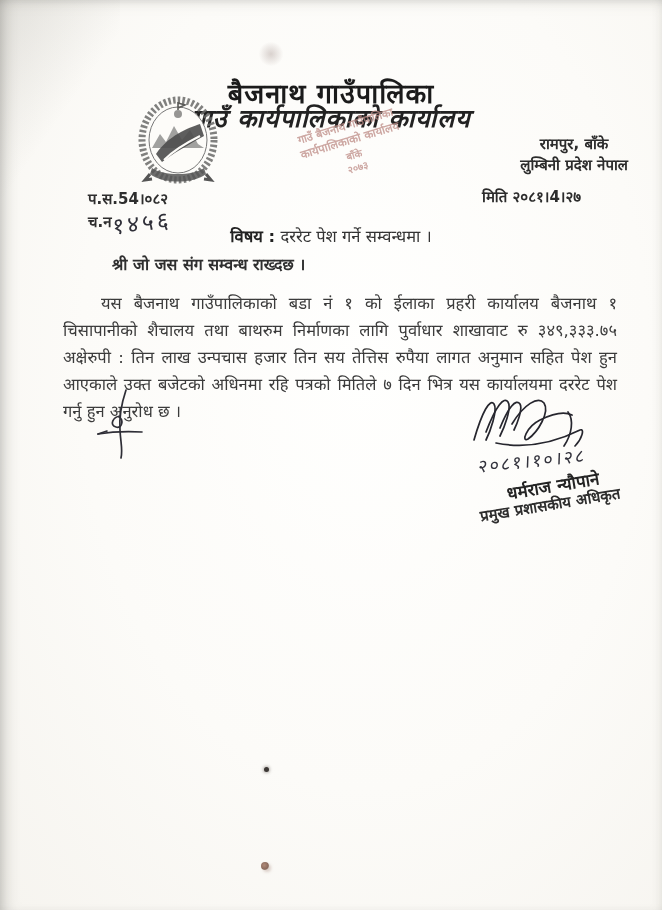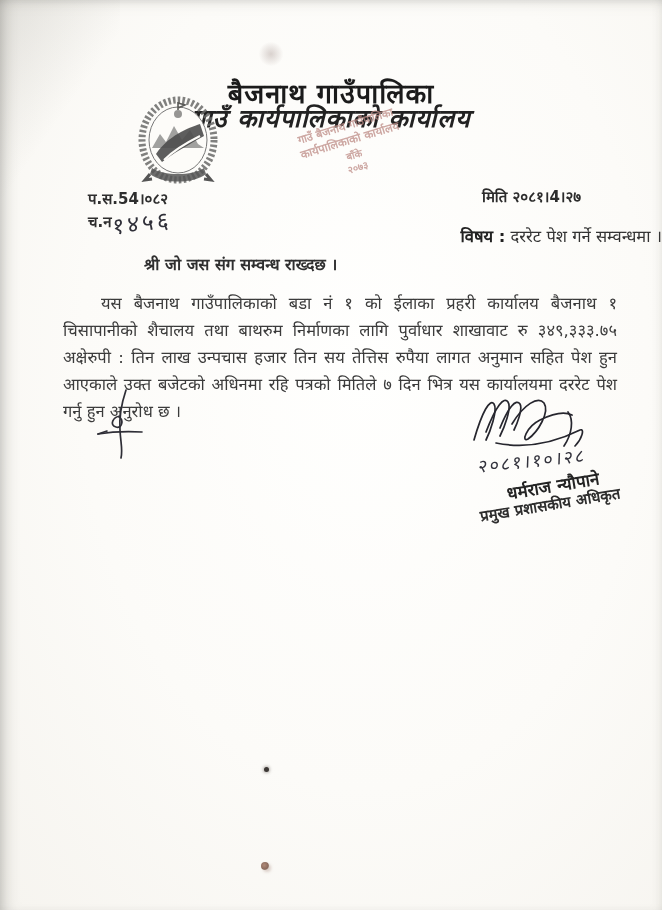--- a/index.html
+++ b/index.html
@@ -34,23 +34,23 @@
   .stamp .s3{font-size:10px;}
   .addr{right:34px;top:134px;text-align:center;font-size:15px;font-weight:600;color:#2c2c2c;line-height:1.4;}
   .refline{left:88px;top:188px;font-size:15px;font-weight:600;color:#2e2e2e;}
   .dispatch{left:88px;top:206px;font-size:15px;font-weight:600;color:#2e2e2e;}
   .dispatch .hand{
     display:inline-block;font-size:23px;font-weight:400;color:#2f2f38;
     transform:rotate(-7deg) skewX(-6deg);letter-spacing:3px;vertical-align:-4px;
   }
   .dateline{left:482px;top:186px;font-size:15px;font-weight:600;color:#2c2c2c;}
   
-  .subject{left:0;right:0;top:224px;text-align:right;font-size:16.5px;color:#333;}
+  .subject{left:0;right:0;top:224px;text-align:center;font-size:16.5px;color:#333;}
   .subject b{font-weight:700;color:#222;}
-  .salutation{left:112px;top:253px;font-size:16px;font-weight:600;color:#2f2f2f;margin-left:32px;}
+  .salutation{left:112px;top:253px;font-size:16px;font-weight:600;color:#2f2f2f;}
   .bodytext{
     left:63px;top:290px;width:554px;
     font-size:16.5px;line-height:1.64;text-align:justify;color:#3b3b3b;
   }
   .bodytext p{margin:0;text-indent:38px;}
   
   .initial-mark{left:92px;top:386px;width:56px;height:74px;}
   .sig{left:468px;top:390px;width:134px;height:64px;}
   .sig-date{
     left:478px;top:447px;width:130px;
@@ -101,20 +101,24 @@
     </svg>
   </div>
 
   <div class="abs stamp">
     <div class="s0">गाउँ बैजनाथ गाउँपालिका</div>
     <div class="s1">कार्यपालिकाको कार्यालय</div>
     <div class="s2">बाँके</div>
     <div class="s3">२०७३</div>
   </div>
 
+  <div class="abs addr">
+    <div>रामपुर, बाँके</div>
+    <div>लुम्बिनी प्रदेश नेपाल</div>
+  </div>
 
   <div class="abs refline">
     <span>प.स.</span><span>54।०८२</span>
   </div>
   <div class="abs dispatch">
     <span>च.न</span><span class="hand">१४५६</span>
   </div>
   <div class="abs dateline">
     <span>मिति</span>&nbsp;<span>२०८१।4।२७</span>
   </div>

